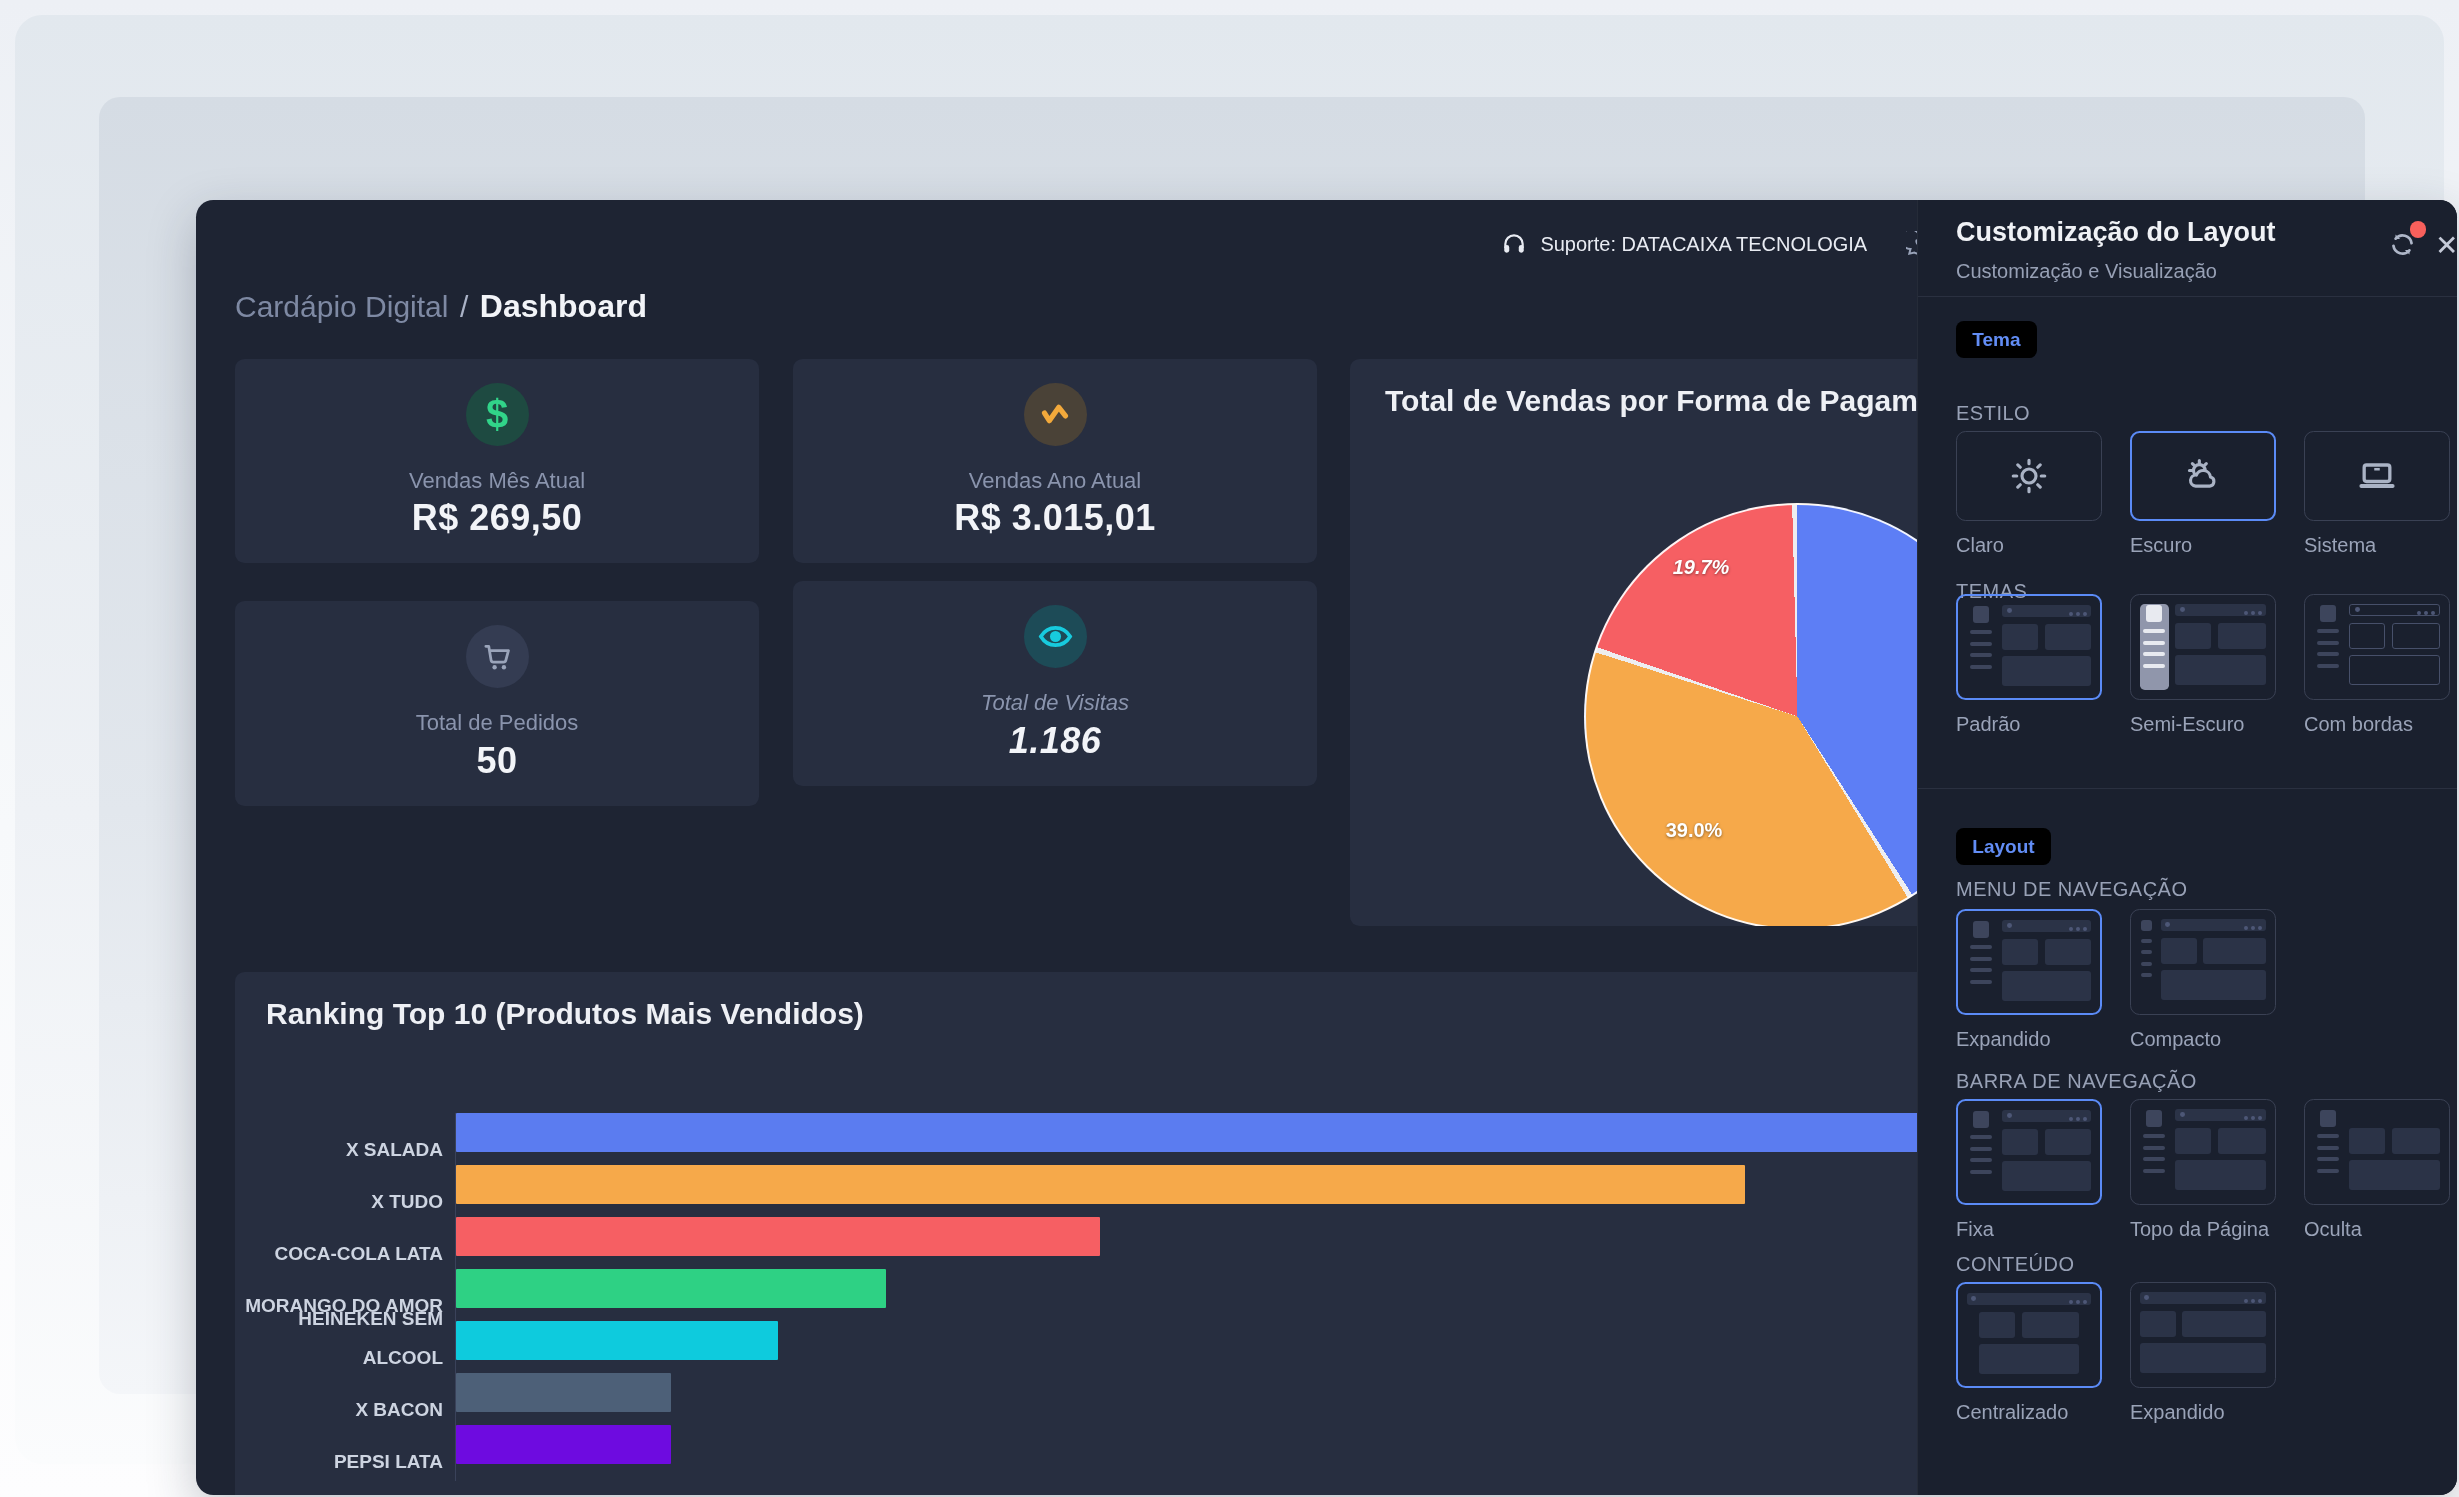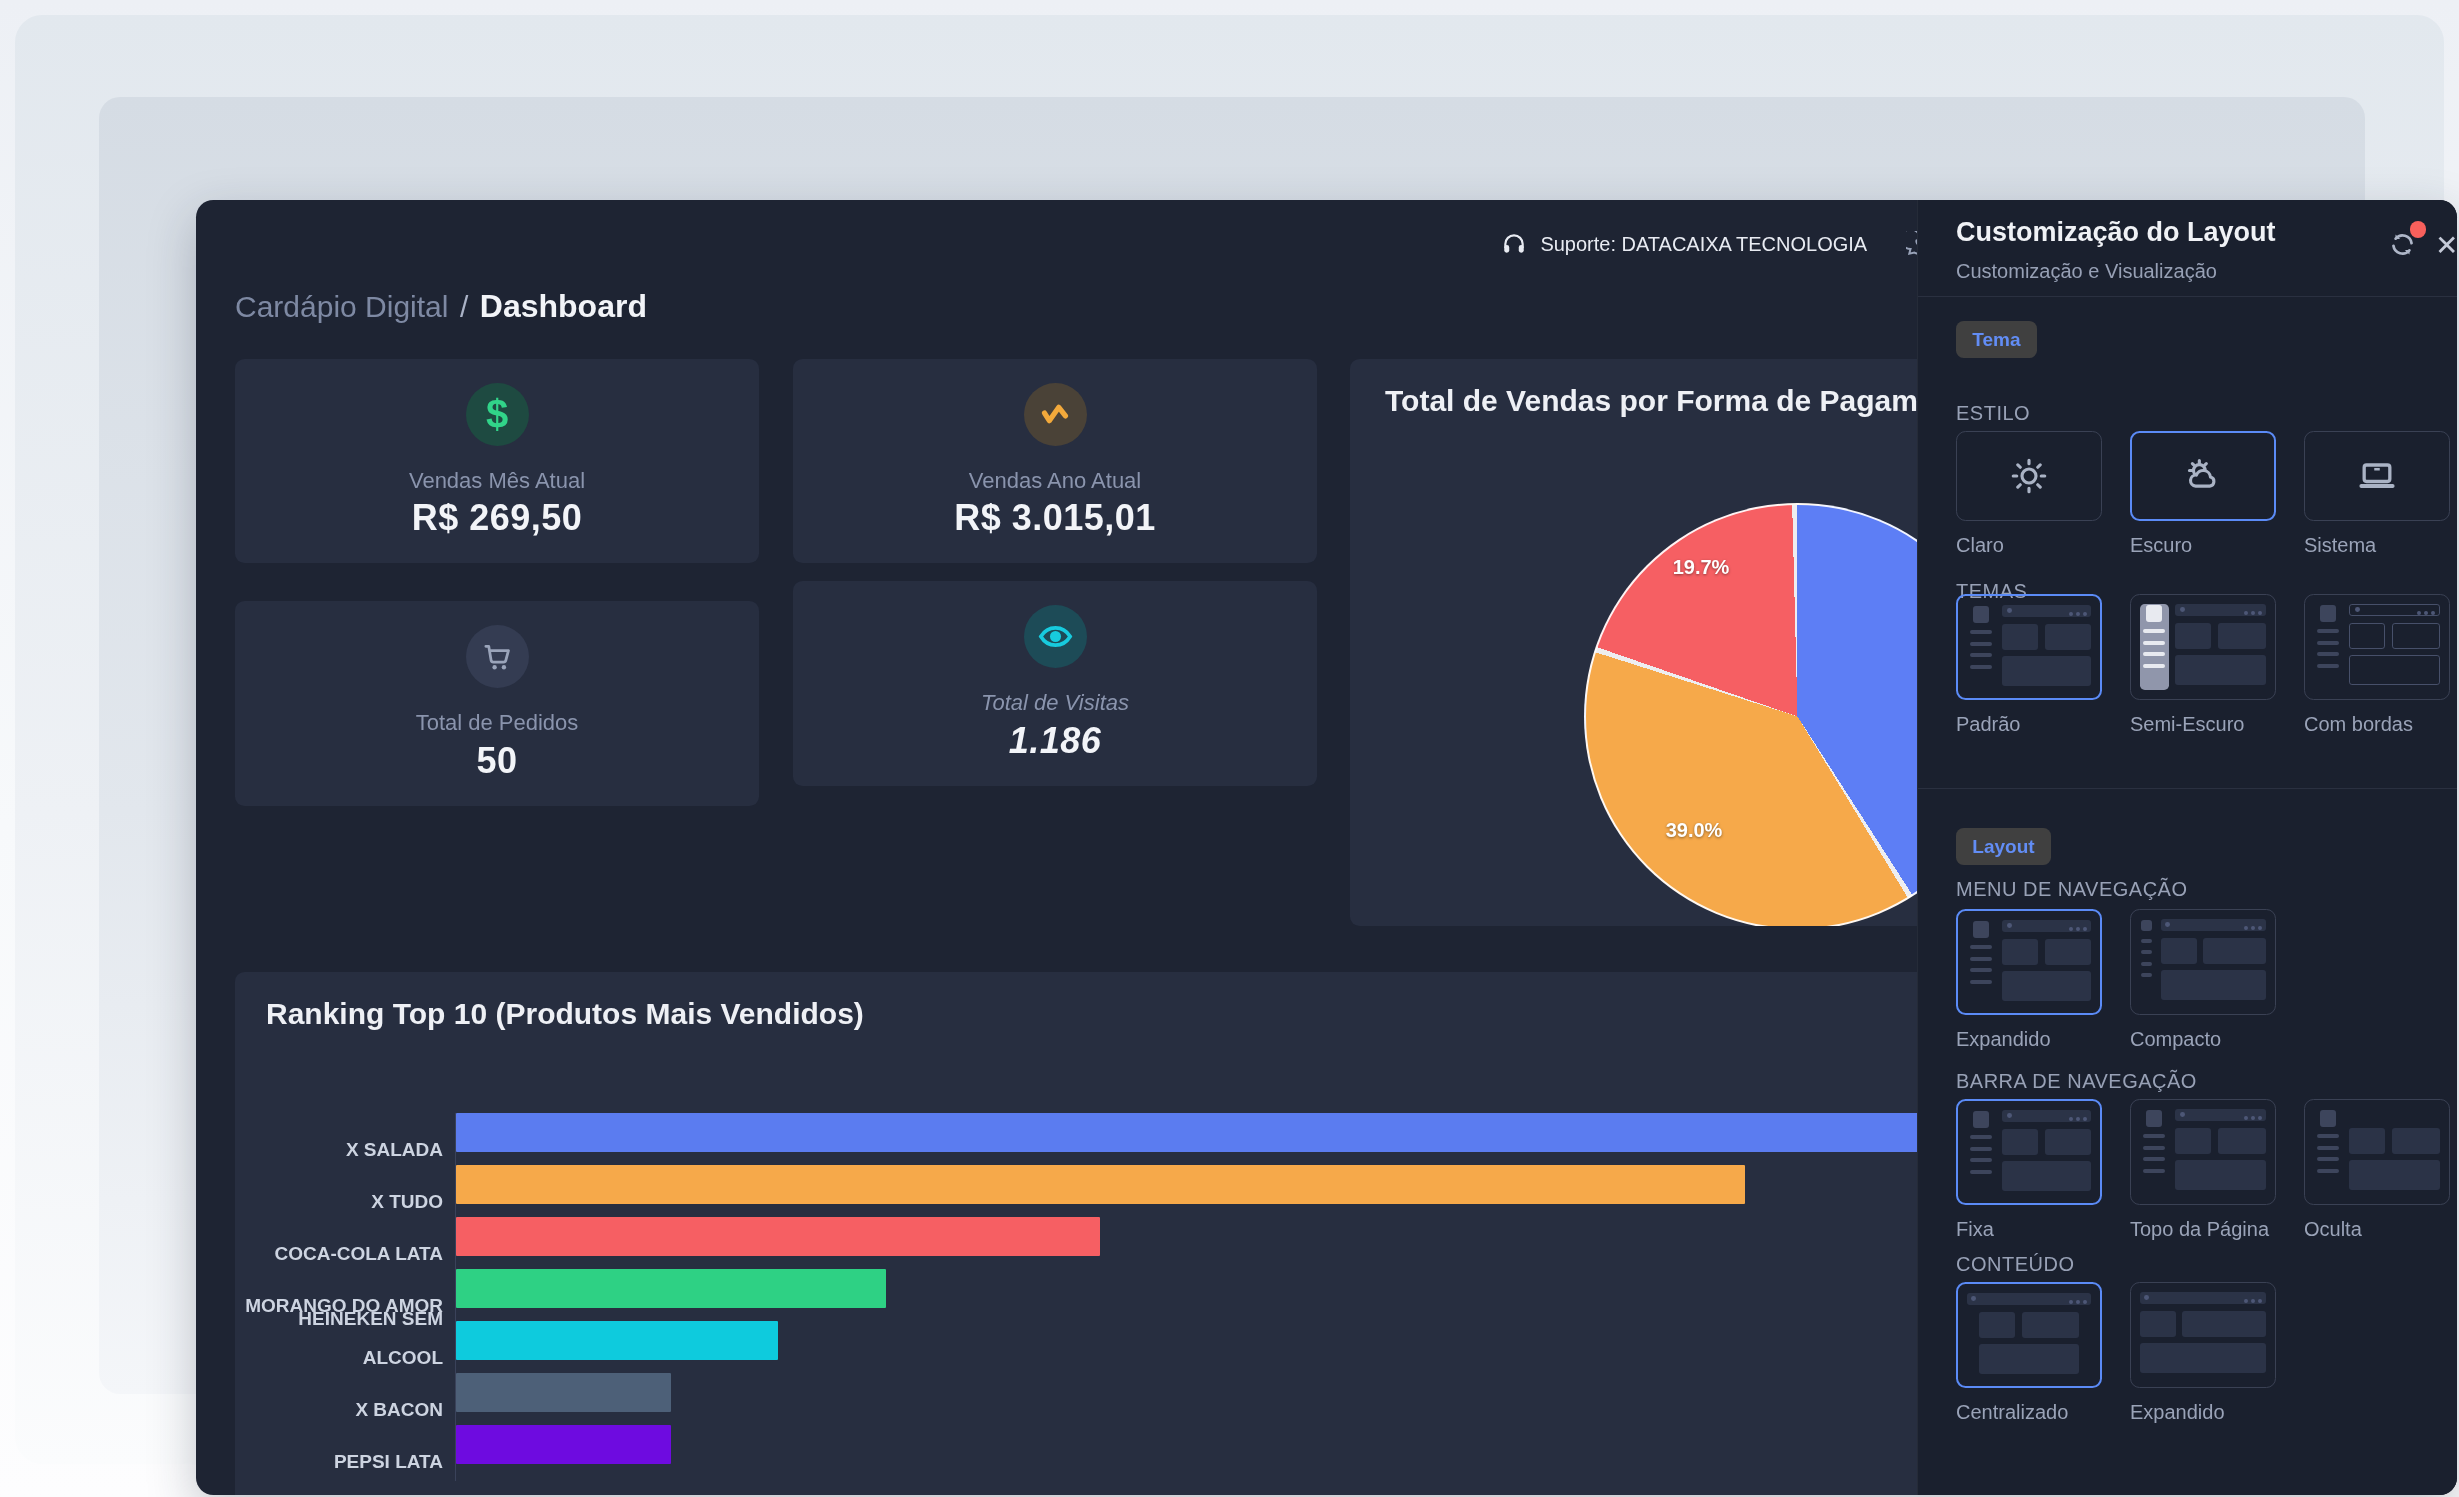--- a/index.html
+++ b/index.html
@@ -33,41 +33,41 @@
   .stat-circle{width:63px;height:63px;border-radius:50%;display:flex;align-items:center;justify-content:center;}
   .stat-label{margin-top:22px;color:#8a94ad;font-size:22px;}
   .stat-value{margin-top:3.8px;color:#f2f4f8;font-size:36px;font-weight:bold;letter-spacing:0.5px;}
   .dollar-glyph{font-size:40px;font-weight:bold;color:#31d489;line-height:1;}
   
   .pie-card{position:absolute;left:1154px;top:159px;width:788px;height:567px;border-radius:9.6px;background:#272e40;overflow:hidden;}
   .card-title{position:absolute;left:35px;top:25px;color:#eef0f5;font-size:30px;font-weight:bold;white-space:nowrap;}
   .pie{position:absolute;left:234px;top:144px;width:427px;height:427px;border-radius:50%;
     border:2.9px solid rgba(255,255,255,.92);box-sizing:border-box;}
   .pie-label{position:absolute;color:#fff;font-size:20px;font-weight:bold;text-shadow:0 1px 2.9px rgba(0,0,0,.45);transform:translate(-50%,-50%);}
-  .pie-label-red{left:351px;top:208px;}
+  .pie-label-red{left:351px;top:208px;font-style:italic;}
   .pie-label-orange{left:344px;top:471px;}
   
   .rank-card{position:absolute;left:39px;top:772px;width:1888px;height:576px;border-radius:9.6px;background:#272e40;overflow:hidden;}
   .rank-rows{position:absolute;left:0;top:145px;right:0;}
   .rank-row{height:52px;display:flex;align-items:flex-end;}
   .rank-label{width:208px;padding-right:11.5px;text-align:right;color:#cdd4e1;font-size:19px;font-weight:bold;
     line-height:39px;flex:0 0 auto;}
   .rank-barzone{flex:1;border-left:1.9px solid #3a425a;height:56px;}
   .rank-bar{height:39px;border-radius:1px;}
   
   .panel{position:absolute;left:1721px;top:0;width:540px;height:1474px;background:#1a202e;
     border-left:1px solid rgba(255,255,255,.05);border-radius:0 17.3px 17.3px 0;overflow:hidden;}
   .panel-title{position:absolute;left:38px;top:17.3px;color:#f0f2f6;font-size:27px;font-weight:bold;}
   .panel-subtitle{position:absolute;left:38px;top:60px;color:#97a0b5;font-size:20px;}
   .panel-refresh{position:absolute;left:469px;top:29px;width:33px;height:33px;cursor:pointer;}
   .panel-refresh .dot{position:absolute;right:-5.8px;top:-7.7px;width:16.3px;height:16.3px;border-radius:50%;background:#f8605c;}
   .panel-close{position:absolute;left:517px;top:29px;color:#c4cad8;font-size:28px;cursor:pointer;line-height:33px;}
   .panel-divider{position:absolute;left:0;right:0;height:1px;background:#2a3040;}
   .div1{top:96px;} .div2{top:588px;}
-  .chip{position:absolute;left:38px;padding:7.7px 16.3px;border-radius:7.7px;background:#404040;
+  .chip{position:absolute;left:38px;padding:7.7px 16.3px;border-radius:7.7px;background:#000000;
     color:#628df5;font-size:19px;font-weight:bold;}
   .chip-tema{top:121px;} .chip-layout{top:628px;}
   .sec-label{position:absolute;left:38px;color:#98a1b6;font-size:20px;letter-spacing:0.5px;}
   .sec-estilo{top:202px;} .sec-temas{top:380px;} .sec-menu{top:678px;} .sec-barra{top:870px;} .sec-conteudo{top:1053px;}
   .opt-row{position:absolute;left:38px;display:flex;gap:28px;}
   .row-estilo{top:231px;} .row-temas{top:394px;} .row-menu{top:709px;} .row-barra{top:899px;} .row-conteudo{top:1082px;}
   .opt{display:flex;flex-direction:column;}
   .opt-label{margin-top:12.5px;color:#9aa3b8;font-size:20px;}
   .opt-card{width:146px;height:90px;border:1.9px solid #3a4154;border-radius:9.6px;box-sizing:border-box;
     display:flex;align-items:center;justify-content:center;color:#aab3c5;cursor:pointer;}

